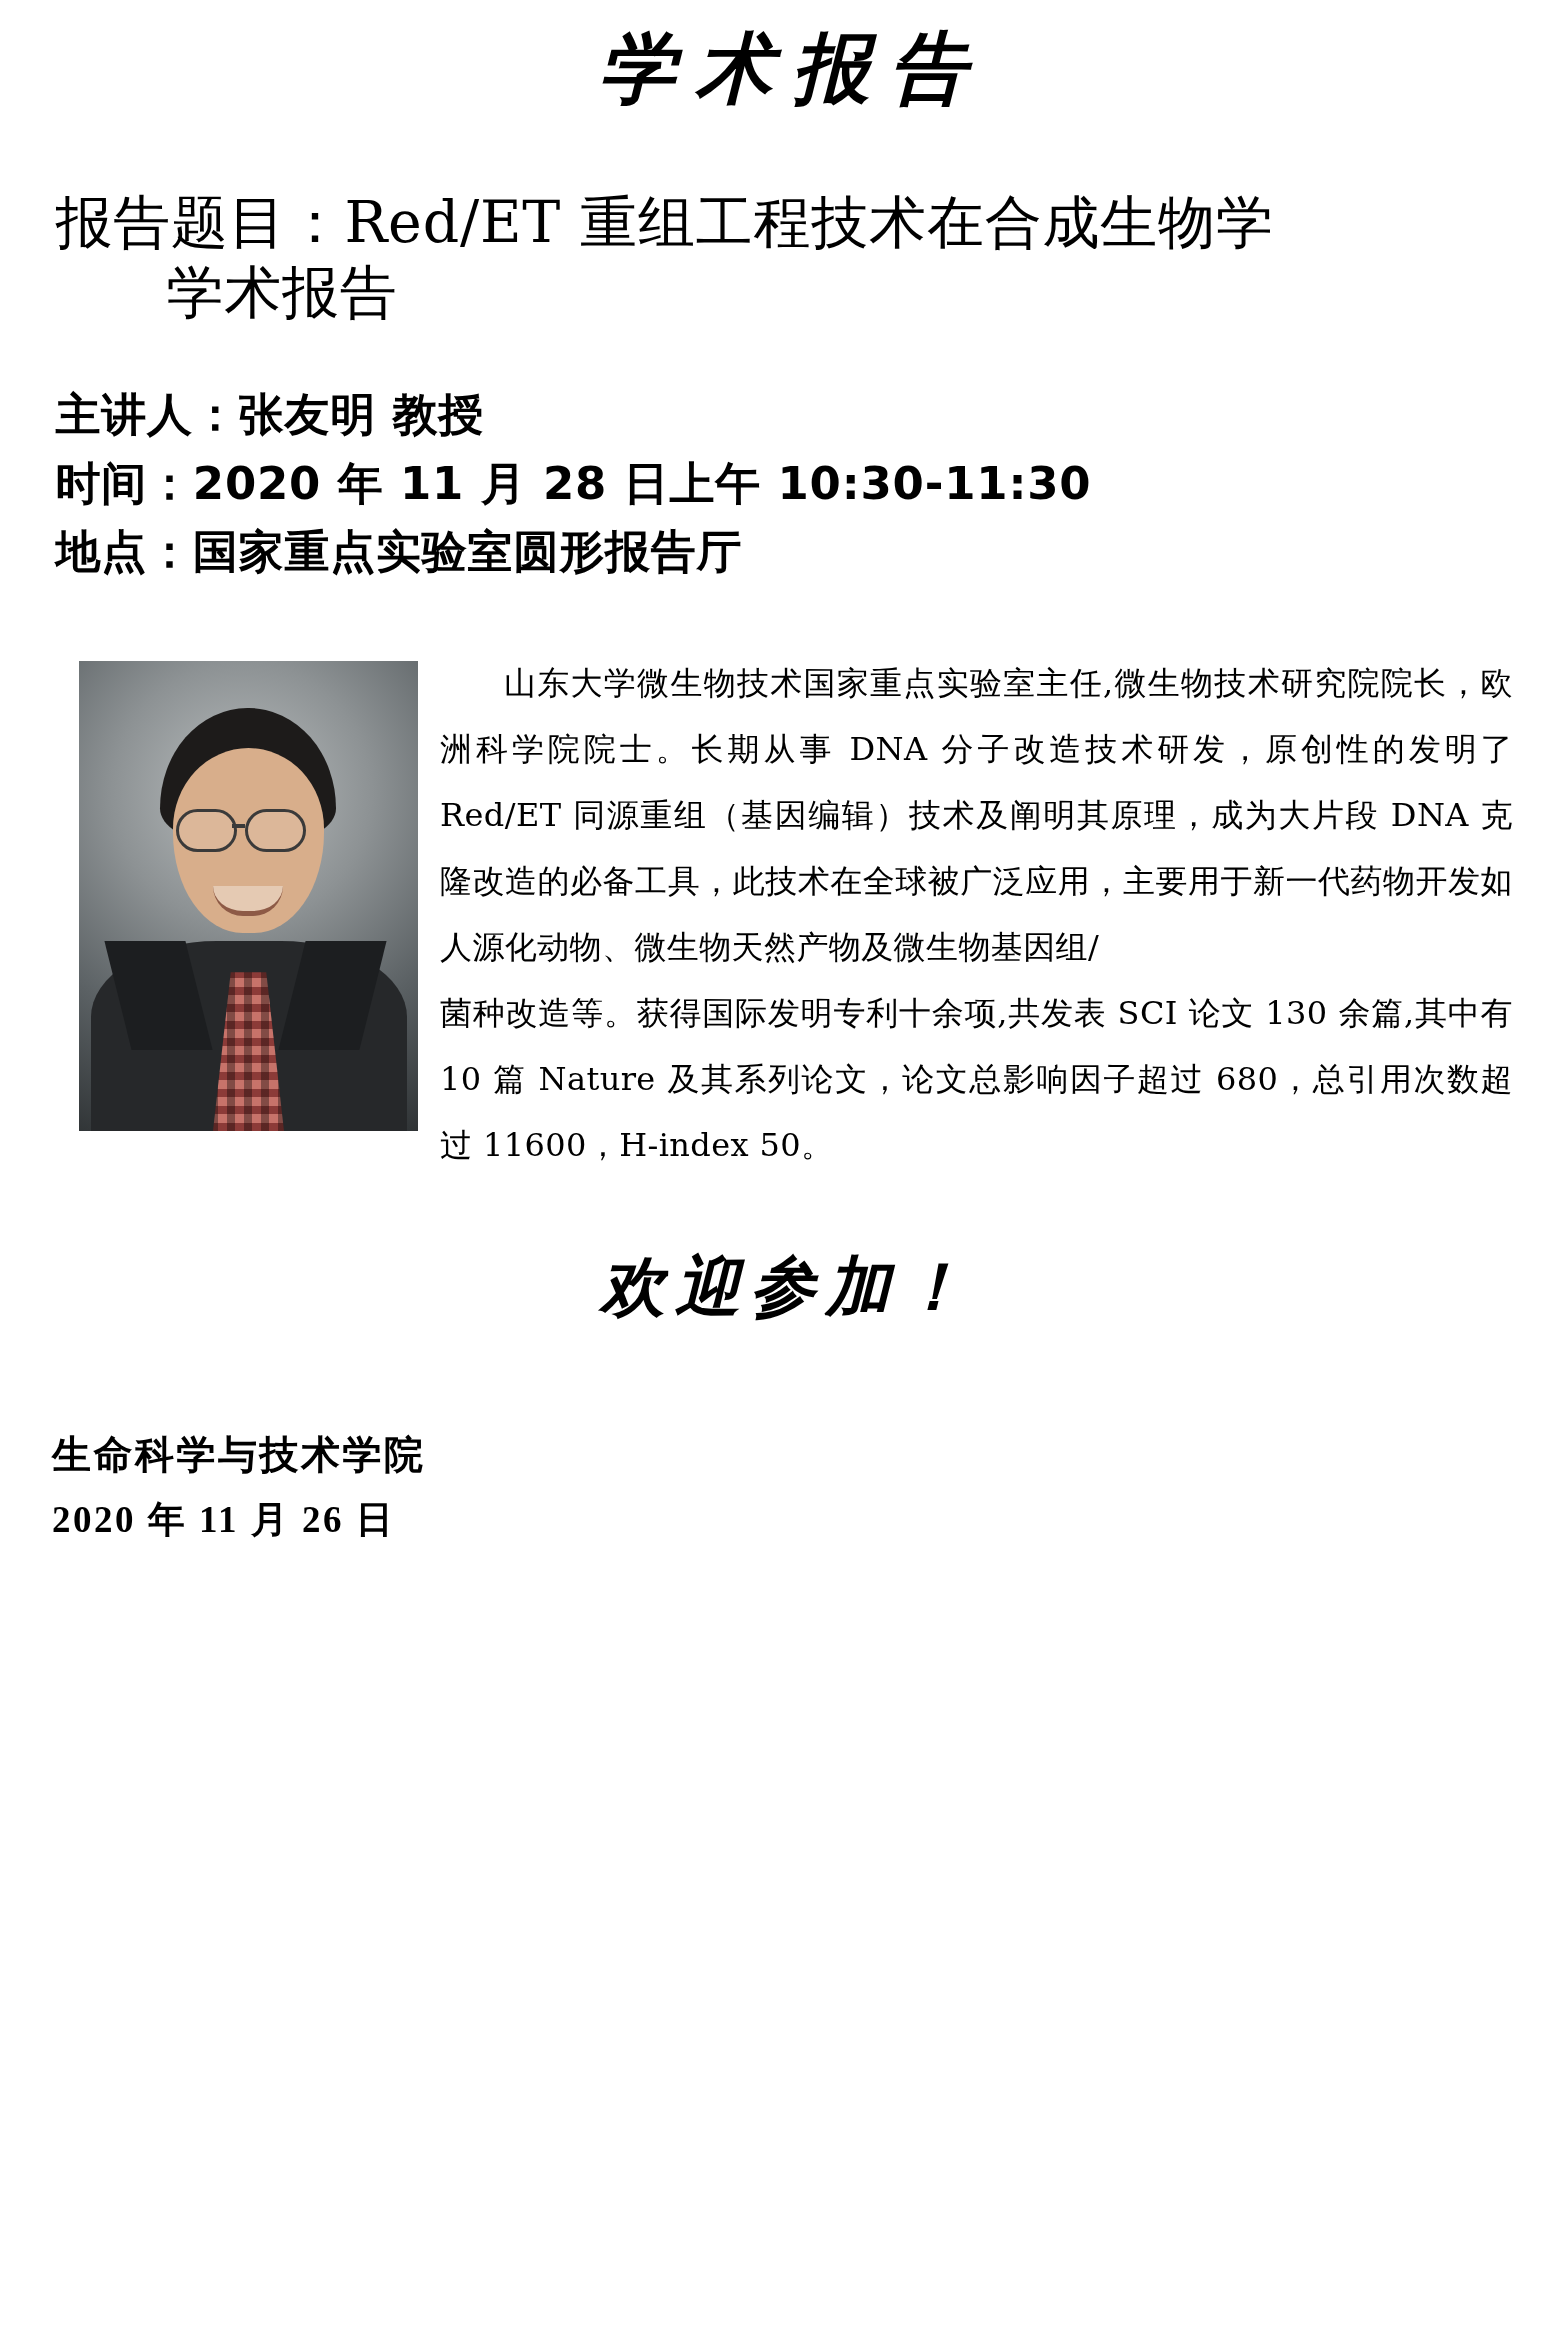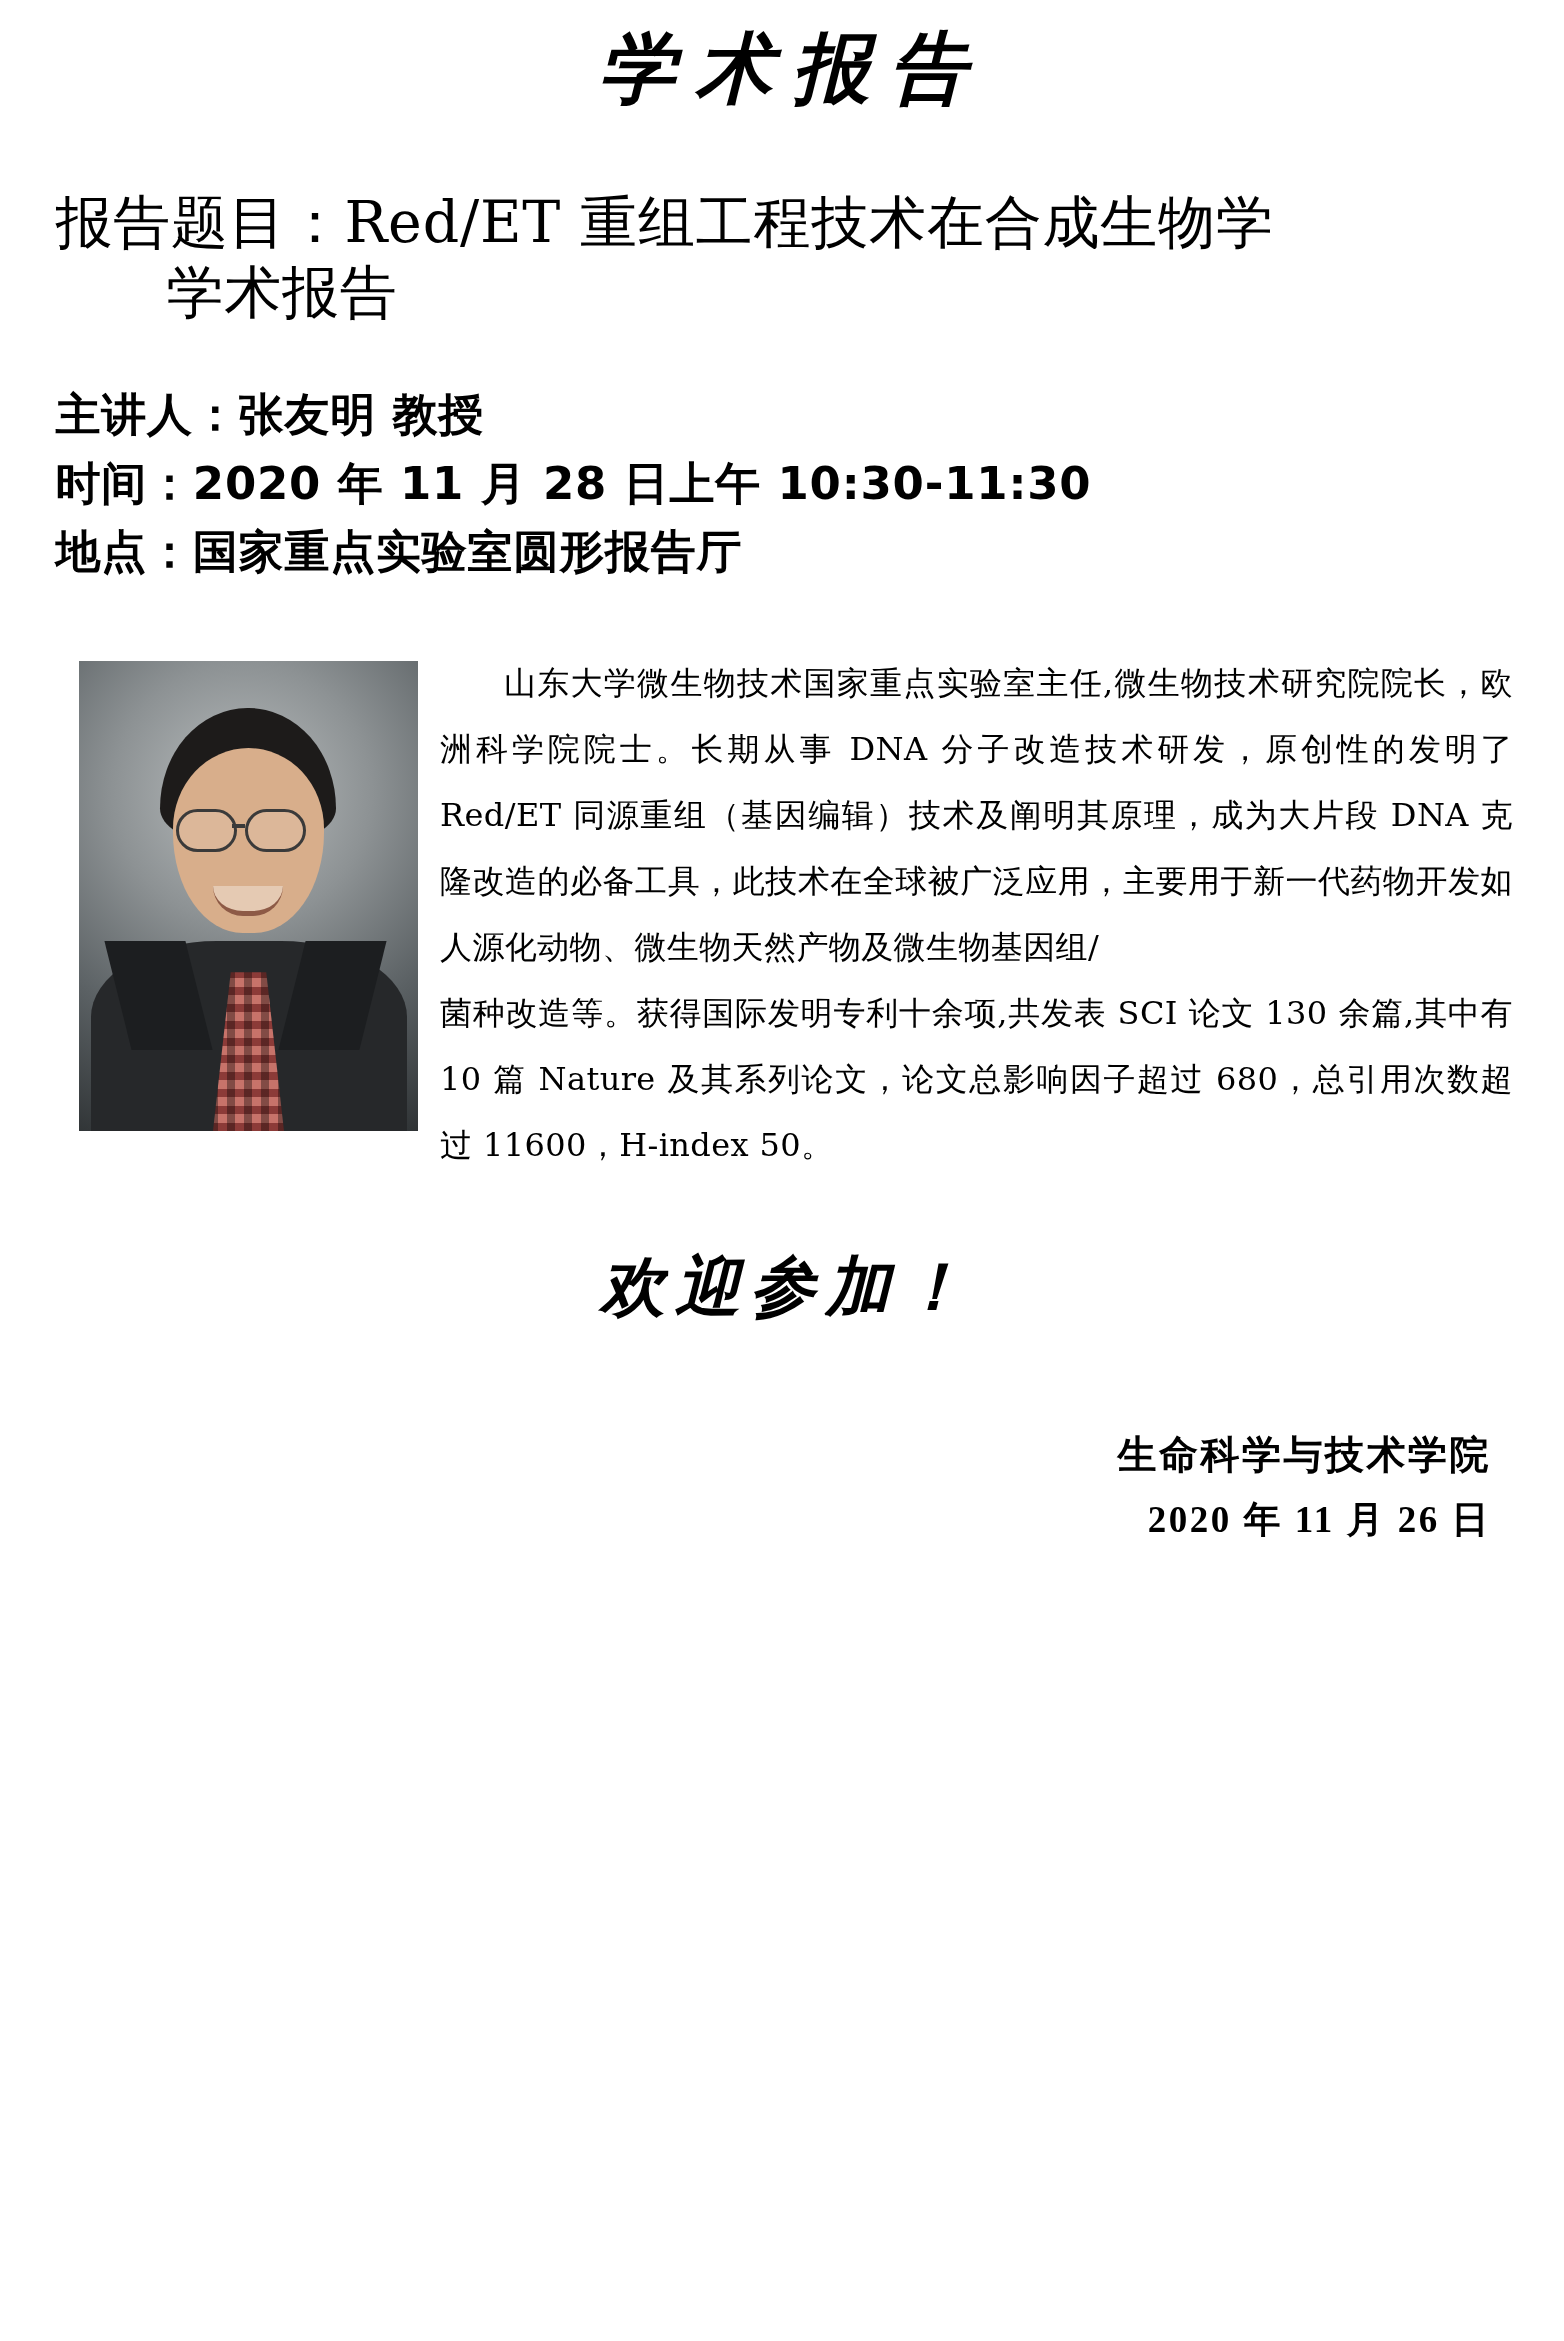--- a/index.html
+++ b/index.html
@@ -171,21 +171,20 @@
     font-style: italic;
     font-weight: 700;
     font-size: 65px;
     letter-spacing: 10px;
     text-indent: 10px;
   }
 
   
   .signature {
     margin-top: 92px;
-    text-align: right;
     padding-right: 22px;
   }
   .sig-org {
     font-family: "DejaVu Serif", "Liberation Serif", serif;
     font-weight: 700;
     font-size: 39px;
     letter-spacing: 2.5px;
     line-height: 1.6;
   }
   .sig-date {

